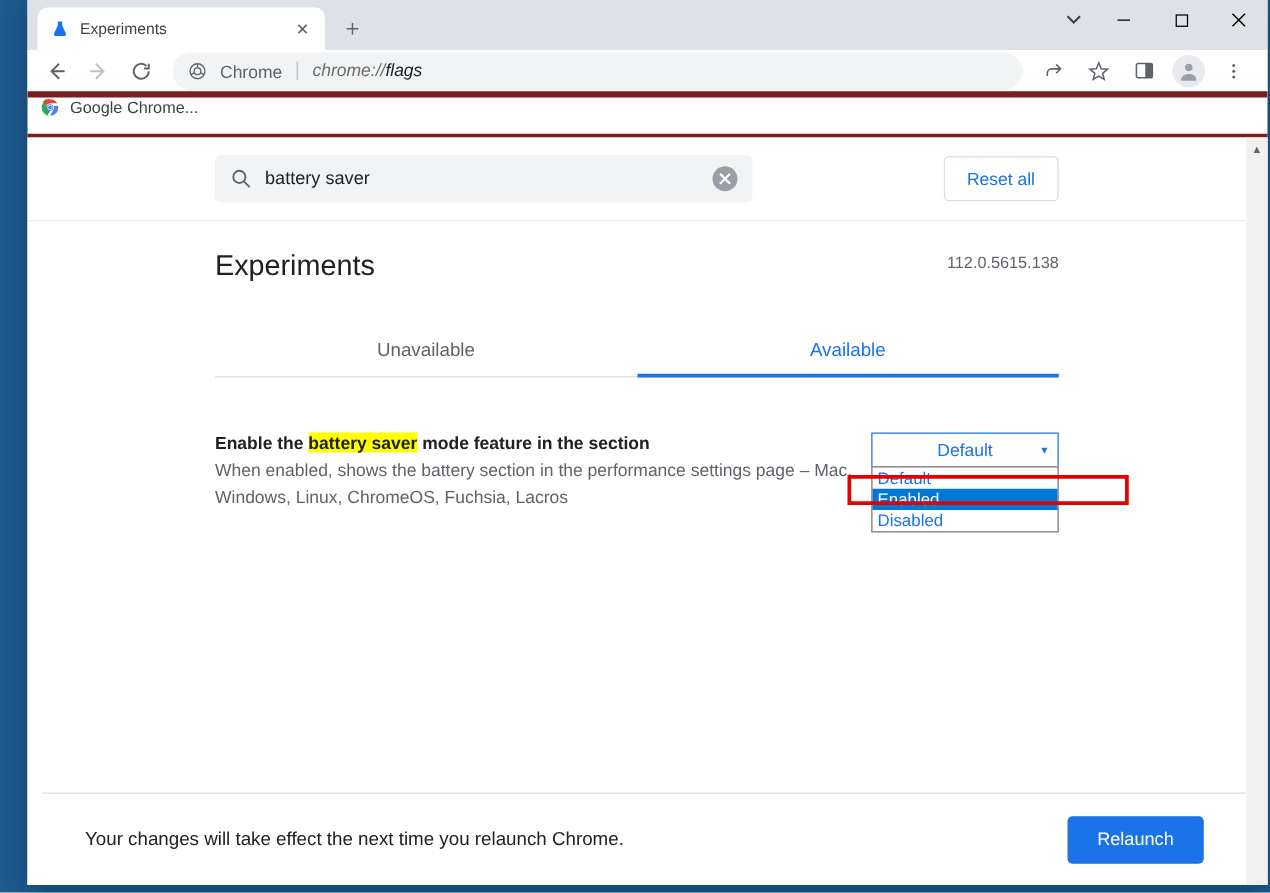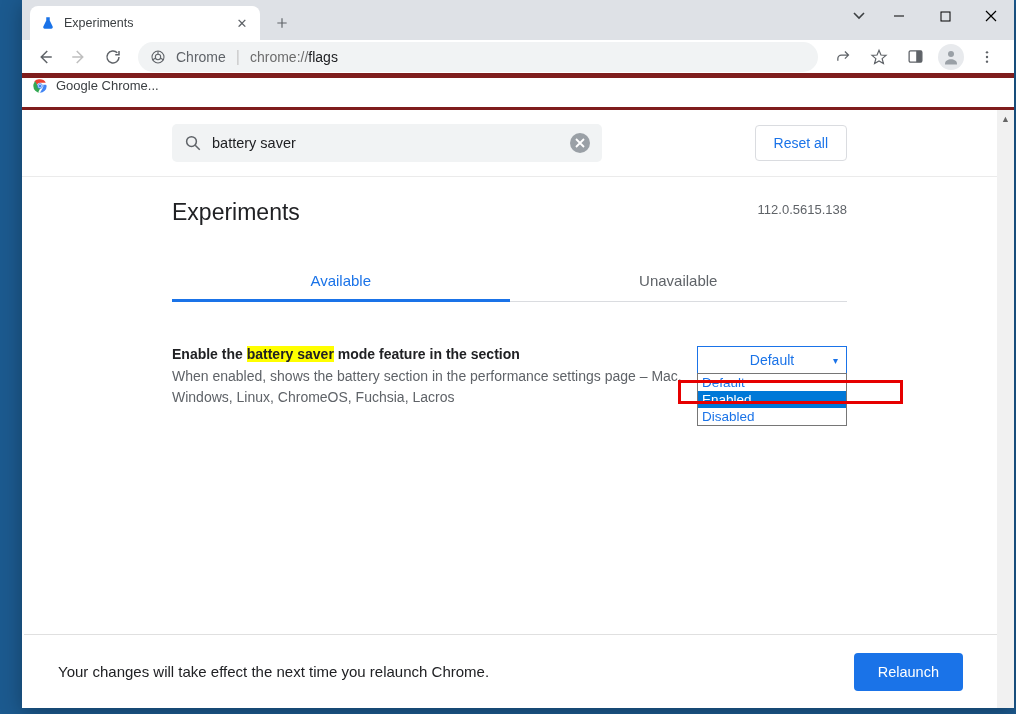--- a/index.html
+++ b/index.html
@@ -14,21 +14,21 @@
     .winctrls { margin-left:auto; display:flex; align-items:center; height:32px; align-self:flex-start; }
     .winbtn { width:46px; height:32px; display:flex; align-items:center; justify-content:center; cursor:pointer; }
     .chevbtn { width:34px; height:32px; display:flex; align-items:center; justify-content:center; cursor:pointer; }
     .toolbar { height:38px; background:#fff; display:flex; align-items:center; padding:0 6px; border-bottom:5px solid #7f1d1d; }
     .tbtn { width:34px; height:34px; display:flex; align-items:center; justify-content:center; color:#5f6368; cursor:pointer; border-radius:50%; }
     .tbtn.disabled { color:#bfbfbf; cursor:default; }
     .omnibox { flex:1; height:30px; background:#f1f3f4; border-radius:15px; margin:0 8px; display:flex; align-items:center; padding:0 12px; gap:10px; }
     .omni-icon { color:#5f6368; }
     .omni-chrome { color:#5f6368; font-size:14px; }
     .omni-sep { color:#c9c9c9; }
-    .omni-url { color:#202124; font-size:14px; }
+    .omni-url { color:#202124; font-size:14px;font-style:italic; }
     .omni-light { color:#6c6c6c; }
     .toolbar-right { display:flex; align-items:center; gap:2px; margin-right:4px; }
     .tricon { width:34px; height:34px; display:flex; align-items:center; justify-content:center; color:#5f6368; cursor:pointer; }
     .avatar { width:26px; height:26px; border-radius:50%; background:#e8eaed; display:flex; align-items:center; justify-content:center; }
     .bookmarks { height:32px; display:flex; padding:0 10px; border-bottom:3px solid #7f1d1d; gap:8px; }
     .bm-icon { width:16px; height:16px; }
     .bm-label { font-size:13px; color:#3c4043; }
     .content { flex:1; position:relative; overflow:hidden; background:#fff; }
     .scrollbar-gutter { position:absolute; top:0; right:0; bottom:0; width:17px; background:#f1f1f1; }
     .scrollbar-arrow { height:17px; display:flex; align-items:center; justify-content:center; color:#666; font-size:9px; }
@@ -54,21 +54,21 @@
     .hl { background:#ffff00; font-weight:600; }
     .flag-desc { font-size:14px; color:#5f6368; margin-top:4px; line-height:1.5; }
     .flag-link { font-size:14px; color:#5f6368; text-decoration:underline; margin-top:4px; display:inline-block; cursor:pointer; }
     .flag-select-wrap { width:150px; position:relative; }
     .flag-select { width:150px; height:28px; border:1px solid #1a73e8; background:#fff; color:#1a73e8; font-size:14px; display:flex; align-items:center; justify-content:center; gap:6px; cursor:pointer; position:relative; }
     .sel-chev { position:absolute; right:8px; color:#1a73e8; font-size:10px; }
     .dropdown { position:absolute; top:27px; left:0; width:150px; background:#fff; border:1px solid #767676; z-index:10; }
     .dd-item { padding:1px 4px; font-size:13.5px; color:#1a73e8; cursor:pointer; text-align:left; }
     .dd-item.selected { background:#0078d7; color:#fff; }
     .red-highlight { position:absolute; border:3px solid #e60000; width:225px; height:24px; z-index:20; pointer-events:none; }
-    .relaunch-bar { position:absolute; left:2px; right:0; bottom:0; height:74px; border-top:1px solid #e0e0e0; background:#fff; display:flex; align-items:center; padding:0 34px; }
+    .relaunch-bar { position:absolute; left:12px; right:0; bottom:0; height:74px; border-top:1px solid #e0e0e0; background:#fff; display:flex; align-items:center; padding:0 34px; }
     .relaunch-msg { font-size:15px; color:#202124; }
     .relaunch-btn { margin-left:auto; height:38px; padding:0 24px; background:#1a73e8; color:#fff; font-size:14.5px; font-weight:500; border-radius:4px; display:flex; align-items:center; cursor:pointer; }
     svg { display:block; }
   </style>
 </head>
 <body>
 
 <div class="window">
   <div class="titlebar">
     <div class="tab">
@@ -209,22 +209,22 @@
         <div class="reset-btn">
             <span>Reset all</span>
           </div>
       </div>
 
       <div class="page-body">
         <div class="page-title">Experiments</div>
         <div class="version">112.0.5615.138</div>
 
         <div class="tabs">
+          <div class="ptab"><span>Unavailable</span></div>
           <div class="ptab active"><span>Available</span></div>
-          <div class="ptab"><span>Unavailable</span></div>
         </div>
 
         <div class="flag">
           <div class="flag-row">
             <div class="flag-text">
               <div class="flag-title">
                 <span>Enable the </span><span class="hl">battery saver</span><span> mode feature in the section</span>
               </div>
               <div class="flag-desc">When enabled, shows the battery section in the performance settings page – Mac, Windows, Linux, ChromeOS, Fuchsia, Lacros</div>
             </div>

